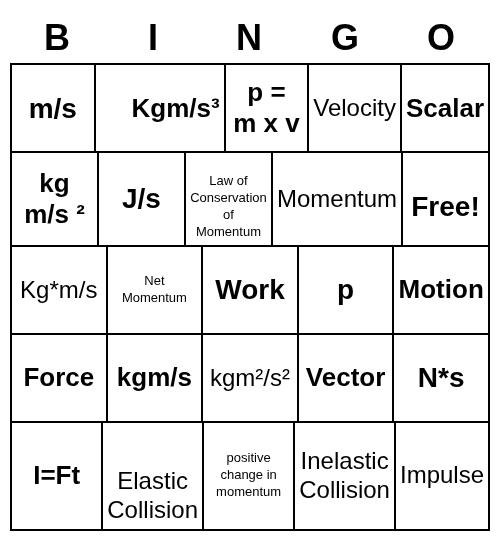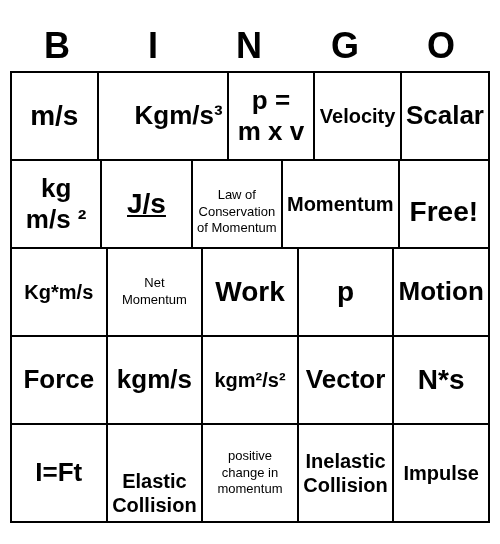--- a/index.html
+++ b/index.html
@@ -76,22 +76,22 @@
       font-size: 28px;
       font-weight: bold;
     }
 
     .cell-text.small {
       font-size: 13px;
       line-height: 1.3;
     }
 
     .cell-text.medium {
-      font-size: 20px;
-      font-weight: bold;
+      font-size: 24px;
+      font-weight: normal;
     }
   </style>
 </head>
 <body>
 
 <div class="bingo-container">
   <div class="bingo-header">
   <div class="header-cell">B</div>
       <div class="header-cell">I</div>
       <div class="header-cell">N</div>
@@ -116,21 +116,21 @@
         <div class="bingo-cell">
           <span class="cell-text large" style="white-space: pre-line;">Scalar</span>
         </div>
       </div>
       <div class="bingo-row">
         <div class="bingo-cell">
           <span class="cell-text large" style="white-space: pre-line;">kg
 m/s ²</span>
         </div>
         <div class="bingo-cell">
-          <span class="cell-text xlarge" style="white-space: pre-line; text-decoration: underline;">J/s</span>
+          <span class="cell-text xlarge" style="white-space: pre-line;">J/s</span>
         </div>
         <div class="bingo-cell">
           <span class="cell-text small" style="white-space: pre-line; margin-top: 16px;">Law of
 Conservation
 of Momentum</span>
         </div>
         <div class="bingo-cell">
           <span class="cell-text medium" style="white-space: pre-line;">Momentum</span>
         </div>
         <div class="bingo-cell">

